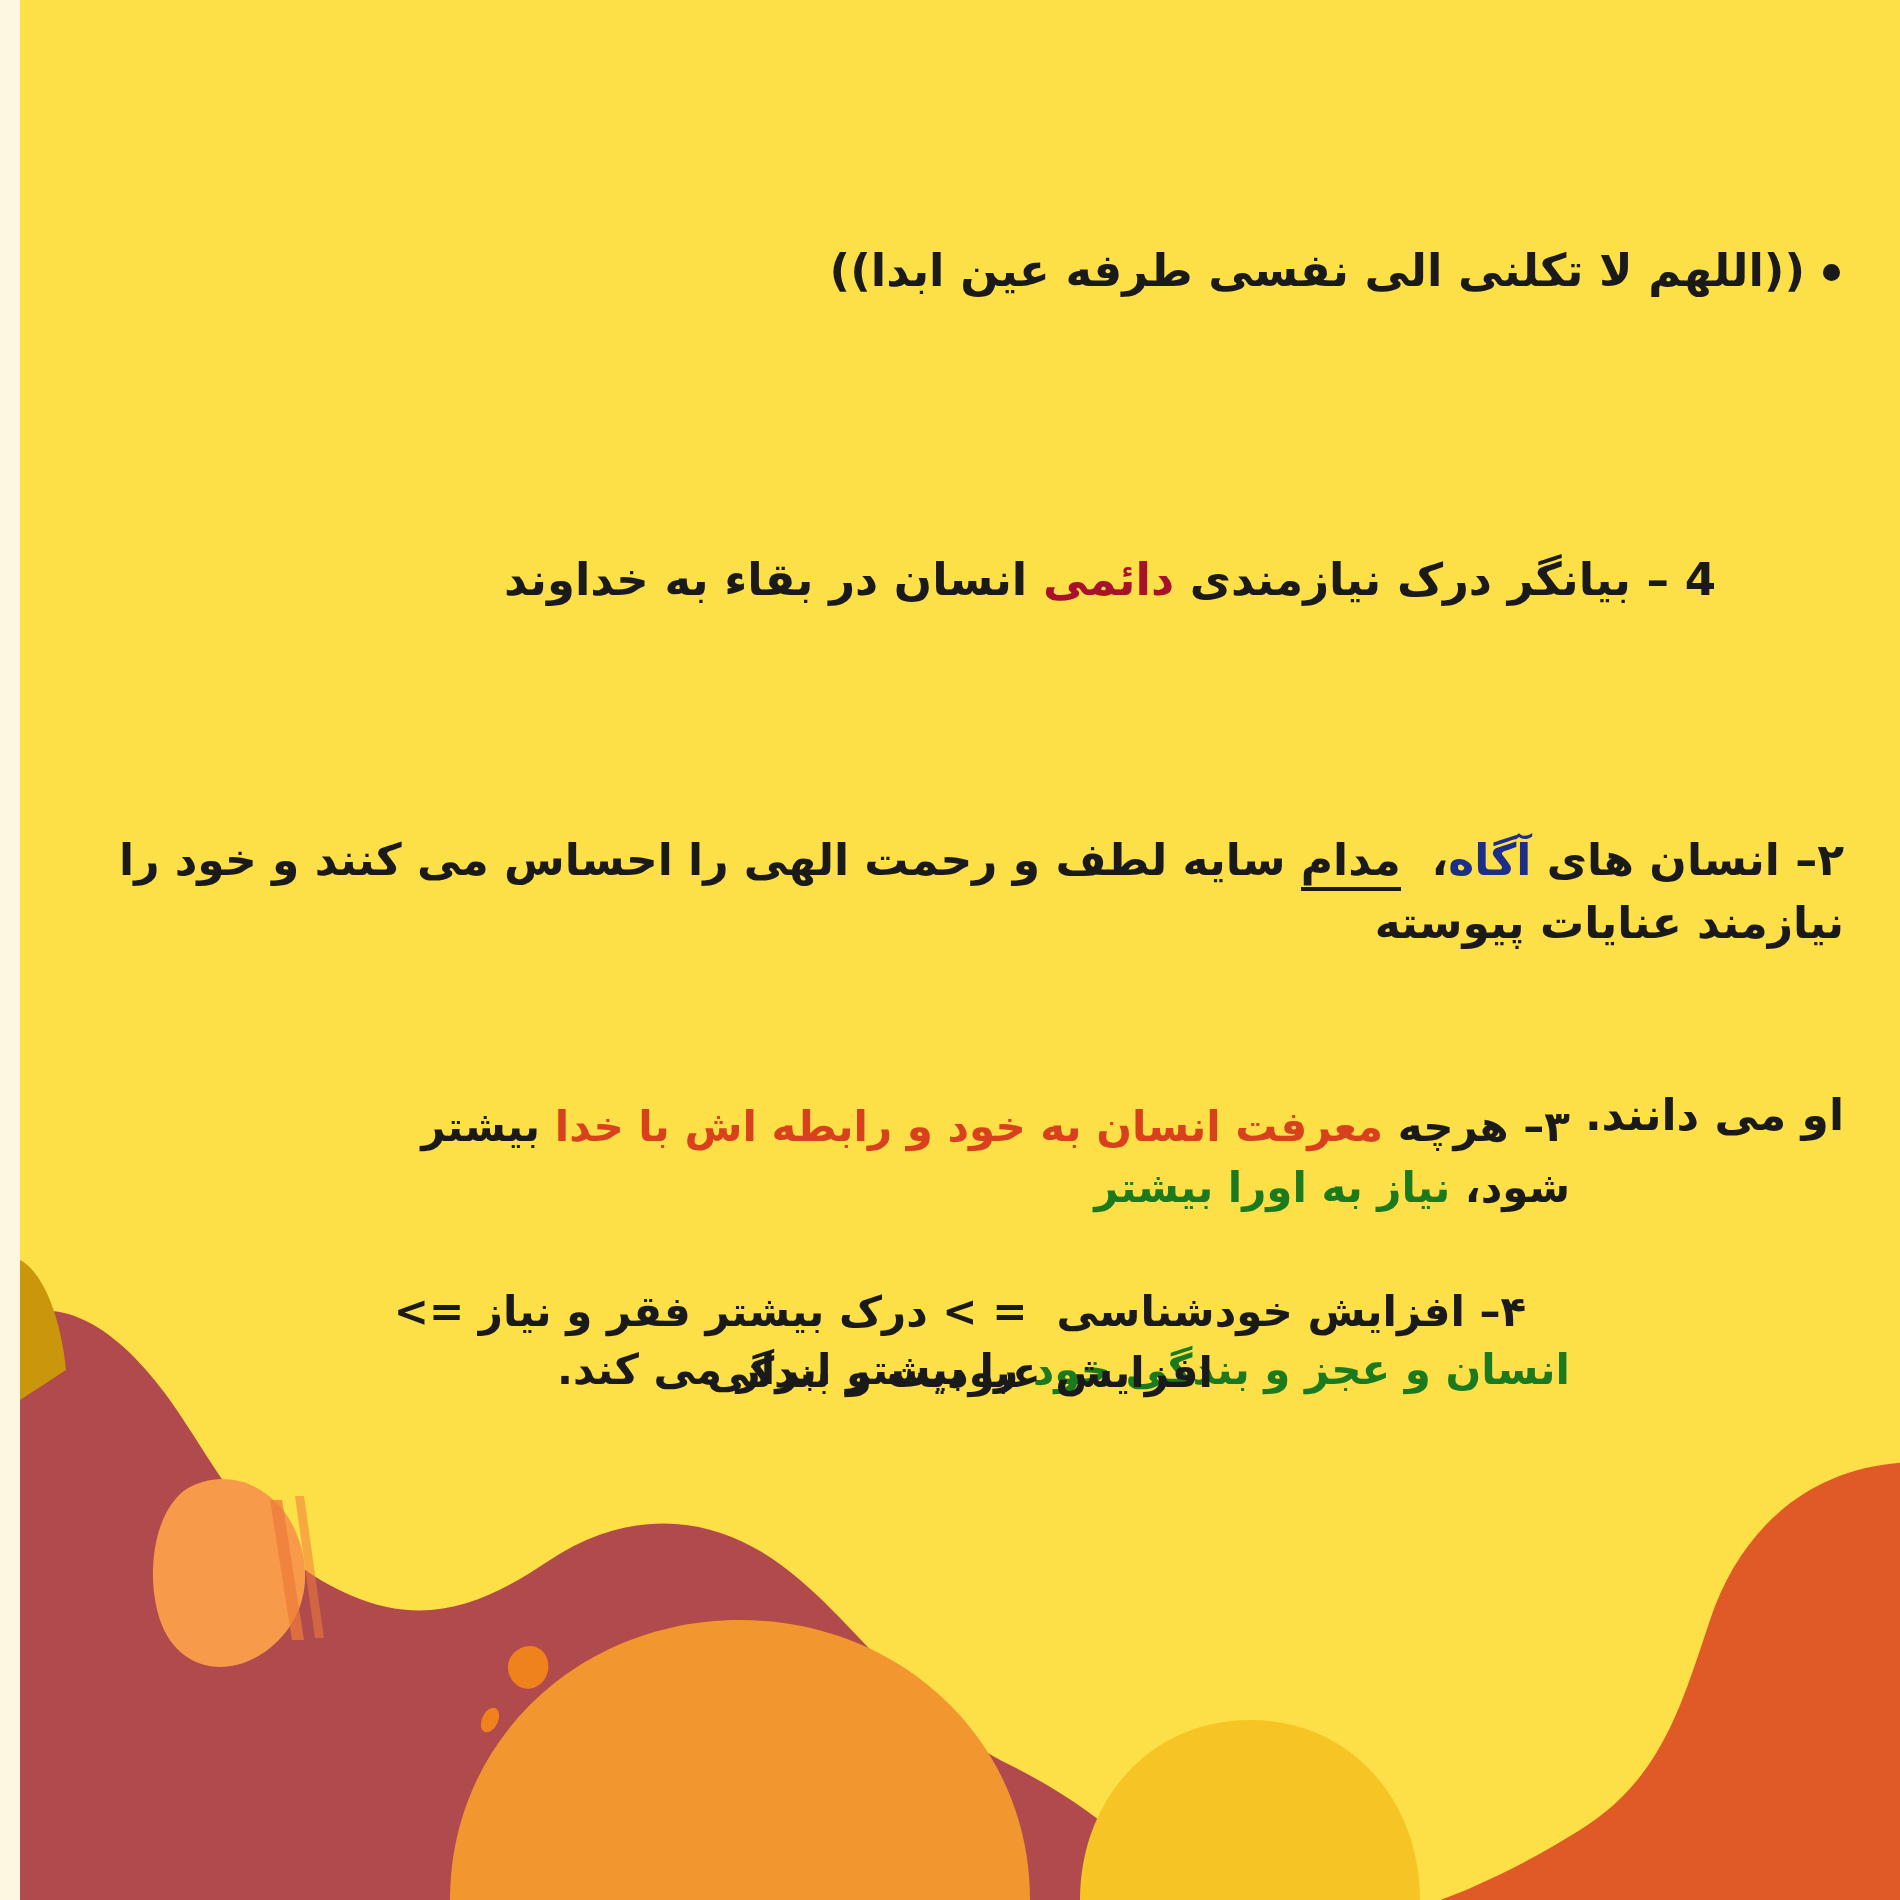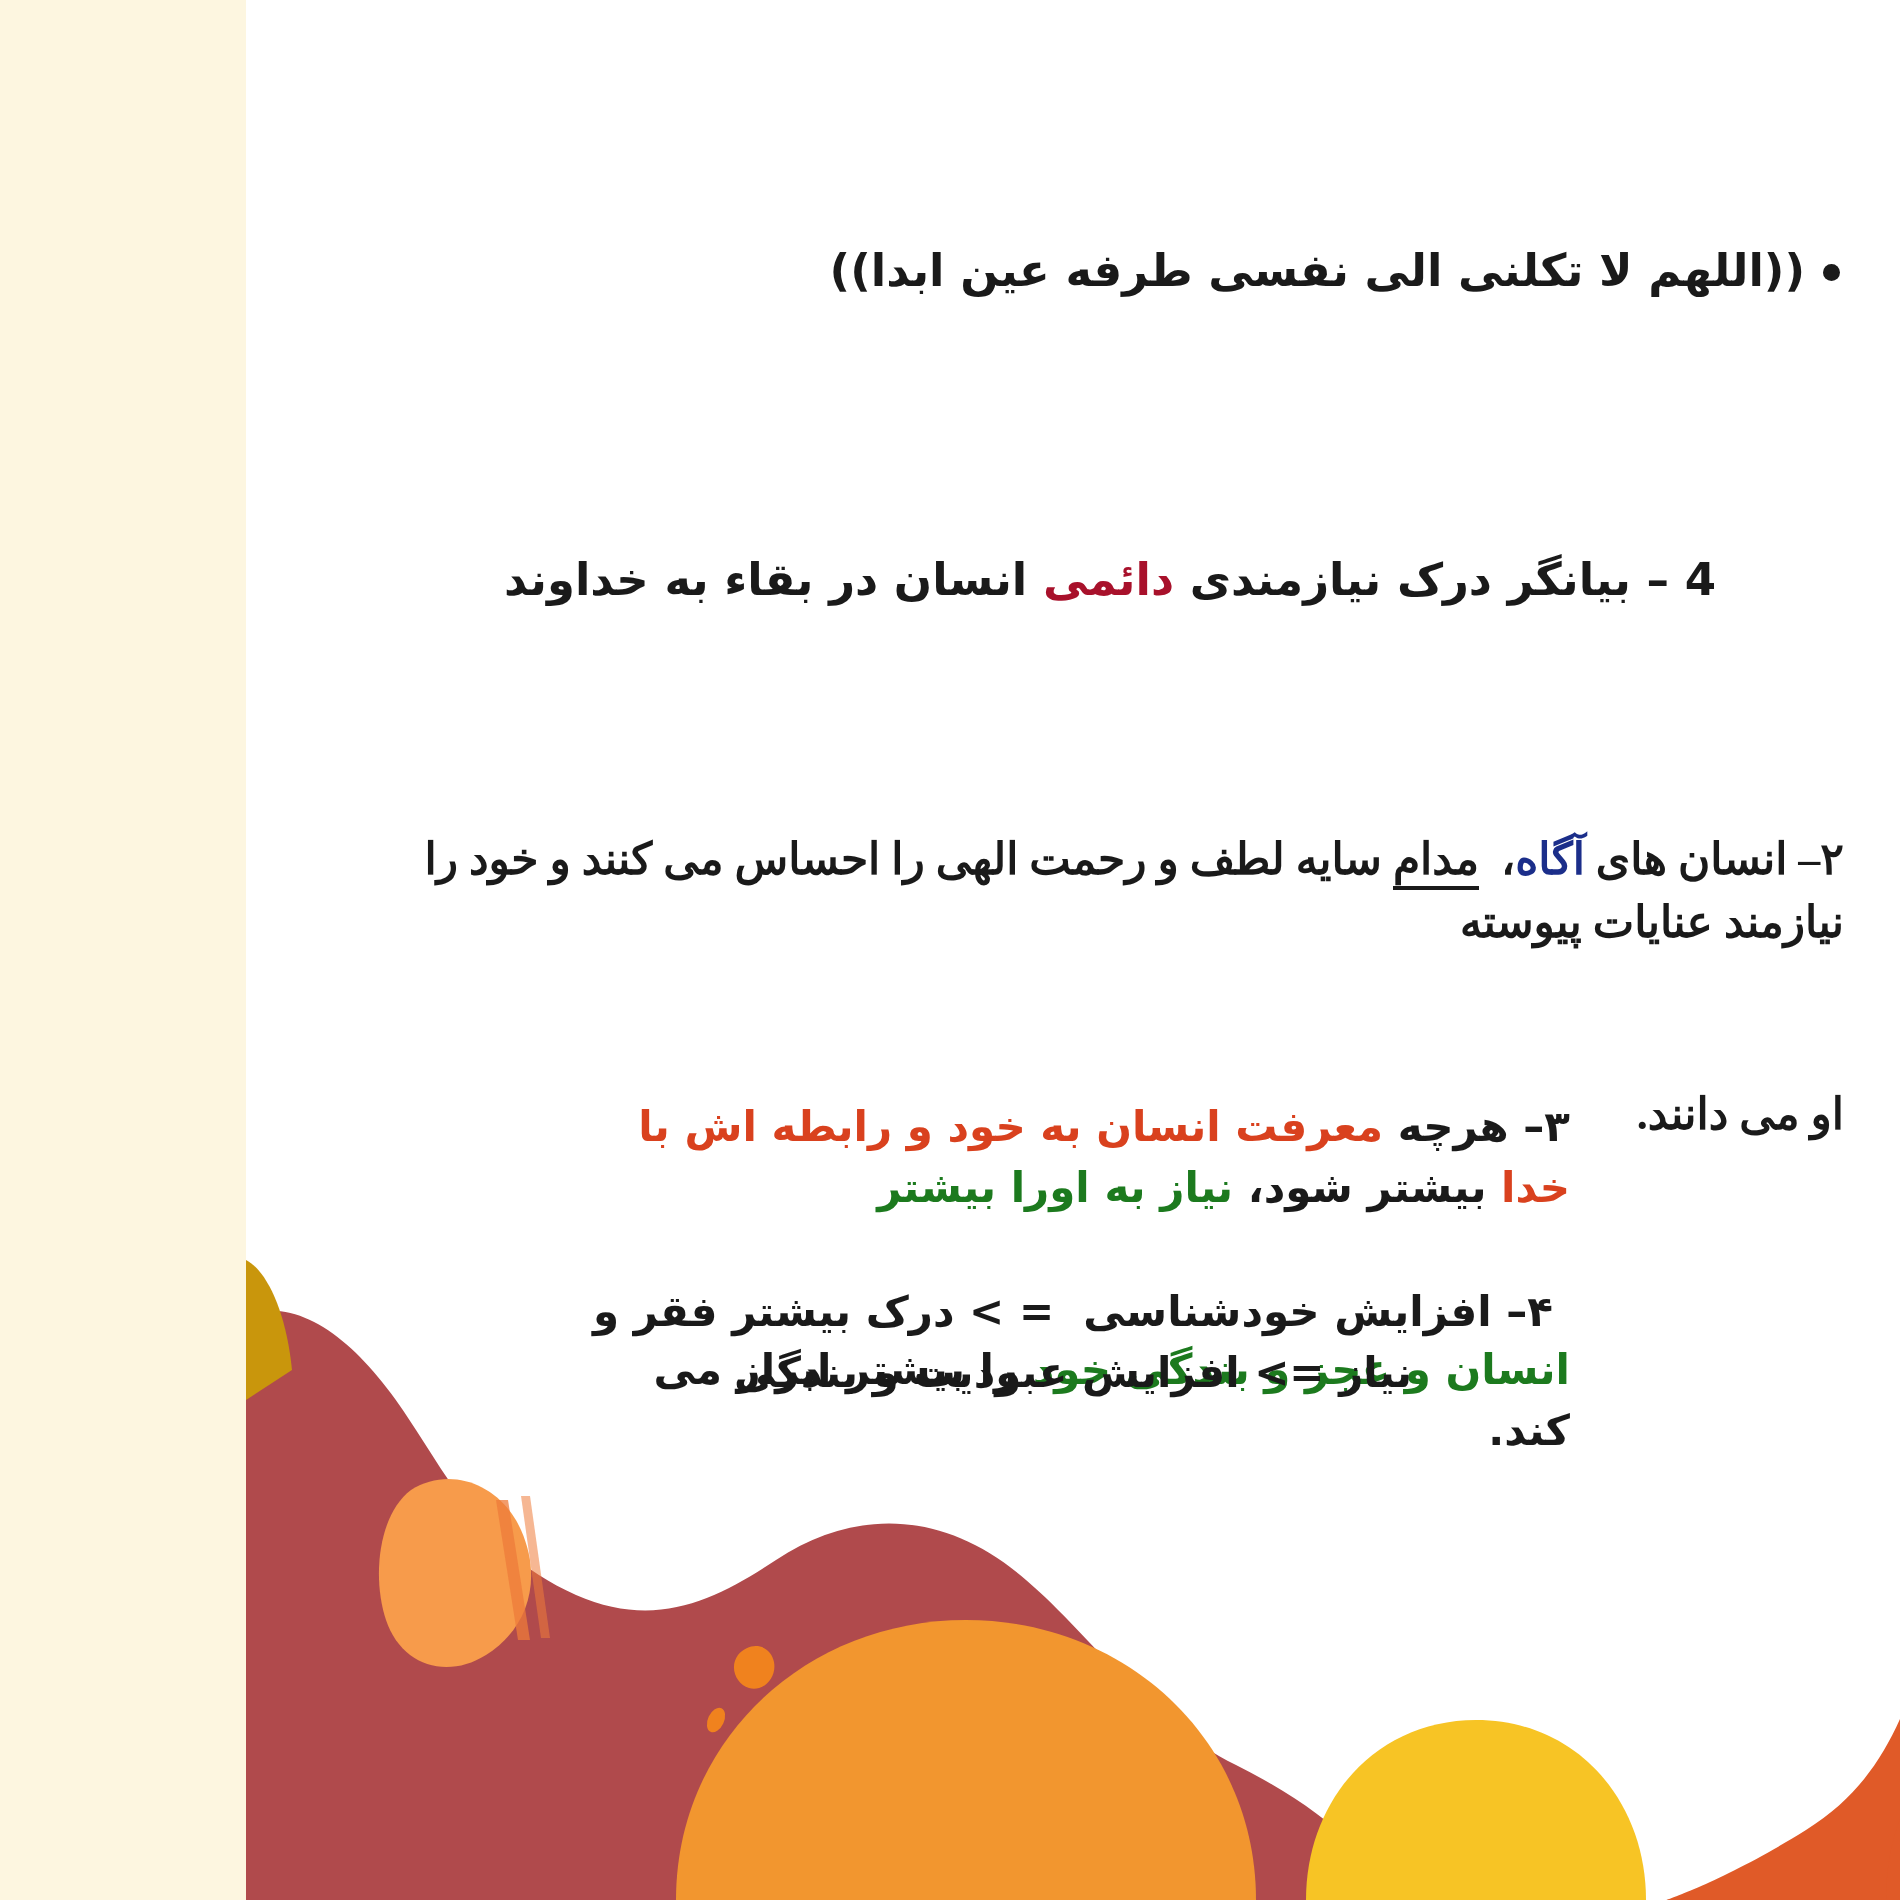--- a/index.html
+++ b/index.html
@@ -4,22 +4,22 @@
 <title>Slide</title>
 <style>
   html,body{margin:0;padding:0;}
   body{
     width:1900px;height:1900px;
     background:#FDF6E0;
     font-family:"DejaVu Sans","Liberation Sans",sans-serif;
     overflow:hidden;position:relative;
   }
   #slide{
-    position:relative;width:1654px;height:1900px;
-    background:#ffffff;overflow:hidden;
+    position:relative;width:1880px;height:1900px;
+    background:#fde047;overflow:hidden;
   }
 
   
   #decor{
     position:absolute;left:0;bottom:0;width:1900px;height:700px;
     pointer-events:none;
   }
   #decor svg{display:block;width:1900px;height:700px;}
 
   
@@ -53,21 +53,21 @@
     background:#1a1a1a;margin-top:26px;flex:0 0 auto;
   }
   #row-hadith .htext{flex:0 0 auto;font-size:45px;letter-spacing:0px;}
 
   #row-1{
     top:482px;right:90px;left:90px;
     font-size:45px;text-align:right;
   }
   #row-2{
     top:700px;right:56px;left:56px;
-    font-size:44px;text-align:center;font-family:Liberation Serif, serif;
+    font-size:44px;text-align:center;
   }
   #row-2 .l1{display:block;text-align:right;}
   #row-2 .l2{display:block;text-align:right;}
 
   #row-3{
     top:975px;right:330px;left:330px;
     font-size:42px;text-align:right;
   }
   #row-3 .l1{display:block;}
   #row-3 .l2{display:block;}

